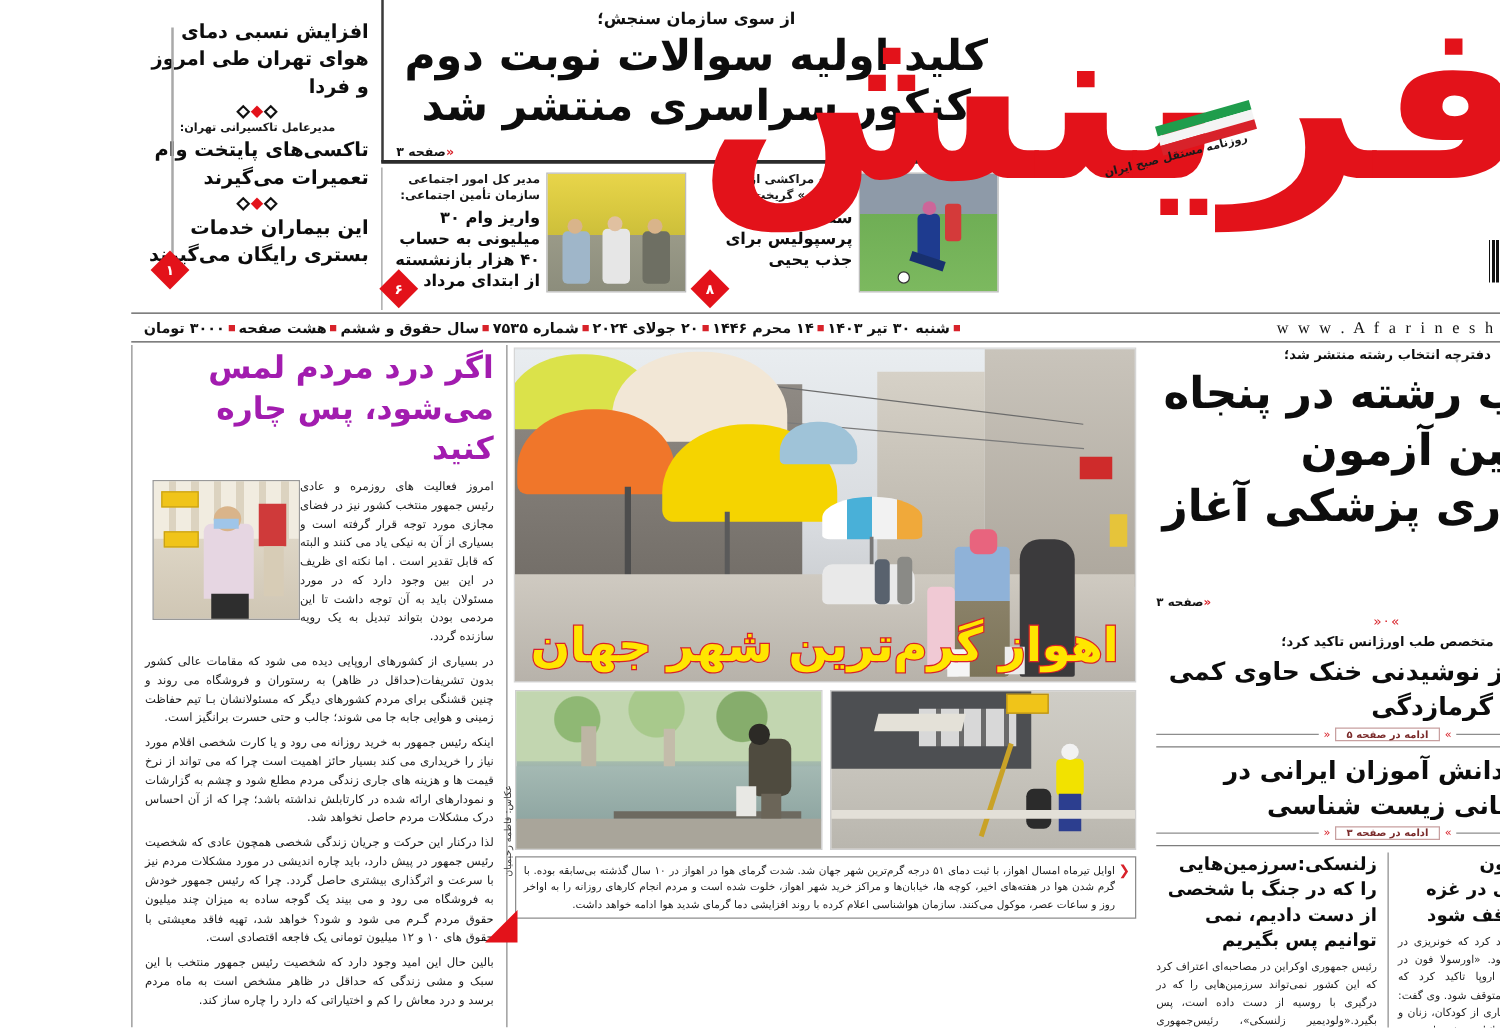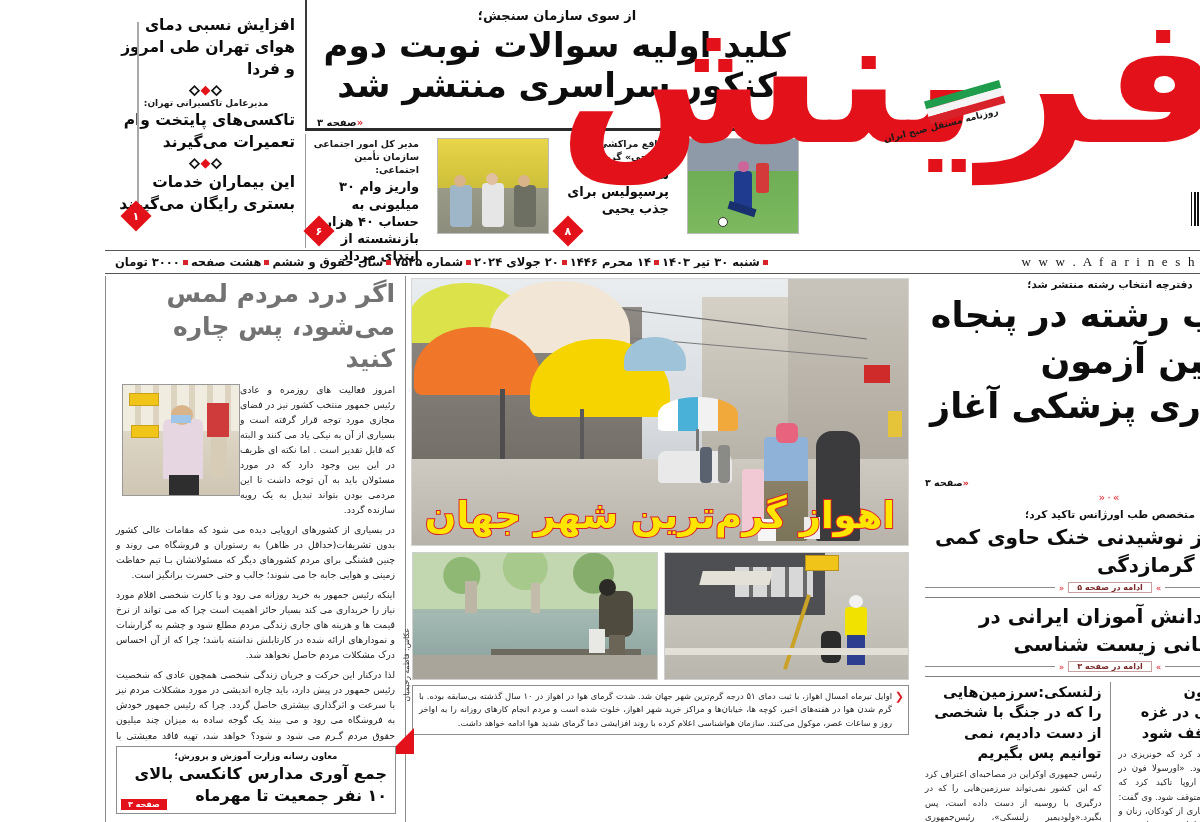--- a/index.html
+++ b/index.html
@@ -49,21 +49,21 @@
   .kicker { font-size:13px; font-weight:bold; text-align:center; color:#111; margin-bottom:2px; }
   .main-head-top { font-size:34px; line-height:1.18; font-weight:bold; text-align:center;
      color:#0d0d0d; letter-spacing:-1px; }
   .pageref { position:absolute; left:10px; bottom:2px; font-size:10px; color:#111; font-weight:bold; }
   .pageref .chev { color:#d8222a; letter-spacing:-2px; margin-right:2px; }
   .rule-dark { position:absolute; right:500px; top:128px; width:500px; height:3px; background:#2b2b2b; }
 
   
   .teaser-row { position:absolute; right:500px; top:134px; width:500px; height:114px; display:flex; }
   .teaser { position:relative; width:250px; height:114px; padding:4px 6px;
-     border-left:1px solid #9a9a9a; display:flex; align-items:flex-start; gap:18px; }
+     border-left:1px solid #9a9a9a; display:flex; align-items:flex-start; gap:5px; }
   .teaser:first-child { border-left:none; }
   .teaser-txt { flex:1; text-align:right; }
   .teaser-kicker { font-size:9.5px; line-height:1.35; font-weight:bold; color:#1a1a1a; }
   .teaser-title { font-size:13px; line-height:1.32; font-weight:bold; color:#0d0d0d; margin-top:2px; }
   .teaser-img { width:112px; height:96px; border:1px solid #bbb; }
   .badge-diamond {
      position:absolute; width:22px; height:22px; background:#e3121a;
      transform:rotate(45deg); display:flex; align-items:center; justify-content:center;
   }
   .badge-diamond span { transform:rotate(-45deg); color:#fff; font-size:11px; font-weight:bold; }
@@ -85,21 +85,21 @@
      display:flex; align-items:center; justify-content:space-between; padding:0 10px; }
   .site-url { font-size:13px; letter-spacing:2.2px; color:#111; font-family:"Liberation Serif", serif; direction:ltr; }
   .issue-line { font-size:11.5px; color:#111; font-weight:bold; display:flex; align-items:center; gap:3px; }
   .issue-line .sq { display:inline-block; width:5px; height:5px; background:#d8222a; }
 
   
   .main { position:absolute; left:0; top:276px; width:1200px; height:546px; display:flex; }
 
   
   .col-left { width:300px; padding:2px 10px 0 10px; position:relative; border-left:1px solid #8c8c8c; }
-  .edi-title { font-size:25px; line-height:1.3; font-weight:bold; text-align:right; color:#737373;
+  .edi-title { font-size:25px; line-height:1.3; font-weight:bold; text-align:right; color:#a21caf;
       letter-spacing:-0.5px; margin-bottom:6px; }
   .edi-photo { float:left; width:118px; height:112px; margin:2px 0 4px 6px; border:1px solid #999; }
   .edi-body p { font-size:9.3px; line-height:1.62; text-align:justify; color:#1b1b1b;
       text-align-last:right; margin-bottom:5px; }
   .bottom-box { position:absolute; left:10px; bottom:8px; width:280px; height:68px;
       border:1px solid #8d8d8d; padding:4px 8px 4px 8px; background:#fff; }
   .bb-kicker { font-size:8.6px; font-weight:bold; text-align:center; color:#111; }
   .bb-title { font-size:16px; line-height:1.35; font-weight:bold; text-align:right; color:#0d0d0d; margin-top:2px; }
   .bb-badge { position:absolute; left:4px; bottom:3px; background:#e3121a; color:#fff;
       font-size:8px; font-weight:bold; padding:1px 7px; }
@@ -410,21 +410,16 @@
       <div class="edi-body">
         <p>امروز فعالیت های روزمره و عادی رئیس جمهور منتخب کشور نیز در فضای مجازی مورد توجه قرار گرفته است و بسیاری از آن به نیکی یاد می کنند و البته که قابل تقدیر است . اما نکته ای ظریف در این بین وجود دارد که در مورد مسئولان باید به آن توجه داشت تا این مردمی بودن بتواند تبدیل به یک رویه سازنده گردد.</p>
         <p>در بسیاری از کشورهای اروپایی دیده می شود که مقامات عالی کشور بدون تشریفات(حداقل در ظاهر) به رستوران و فروشگاه می روند و چنین قشنگی برای مردم کشورهای دیگر که مسئولانشان بـا تیم حفاظت زمینی و هوایی جابه جا می شوند؛ جالب و حتی حسرت برانگیز است.</p>
         <p>اینکه رئیس جمهور به خرید روزانه می رود و یا کارت شخصی اقلام مورد نیاز را خریداری می کند بسیار حائز اهمیت است چرا که می تواند از نرخ قیمت ها و هزینه های جاری زندگی مردم مطلع شود و چشم به گزارشات و نمودارهای ارائه شده در کارتابلش نداشته باشد؛ چرا که از آن احساس درک مشکلات مردم حاصل نخواهد شد.</p>
         <p>لذا درکنار این حرکت و جریان زندگی شخصی همچون عادی که شخصیت رئیس جمهور در پیش دارد، باید چاره اندیشی در مورد مشکلات مردم نیز با سرعت و اثرگذاری بیشتری حاصل گردد. چرا که رئیس جمهور خودش به فروشگاه می رود و می بیند یک گوجه ساده به میزان چند میلیون حقوق مردم گـرم می شود و شود؟ خواهد شد، تهیه فاقد معیشتی با حقوق های ۱۰ و ۱۲ میلیون تومانی یک فاجعه اقتصادی است.</p>
         <p>بالین حال این امید وجود دارد که شخصیت رئیس جمهور منتخب با این سبک و مشی زندگی که حداقل در ظاهر مشخص است به ماه مردم برسد و درد معاش را کم و اختیاراتی که دارد را چاره ساز کند.</p>
       </div>
 
       <div class="tri-red"></div>
 
-      <div class="bottom-box">
-        <div class="bb-kicker">معاون رسانه وزارت آموزش و پرورش؛</div>
-        <div class="bb-title">جمع آوری مدارس کانکسی بالای ۱۰ نفر جمعیت تا مهرماه</div>
-        <div class="bb-badge">صفحه ۳</div>
-      </div>
     </div>
 
   </div>
 </div>
 
 </body></html>

